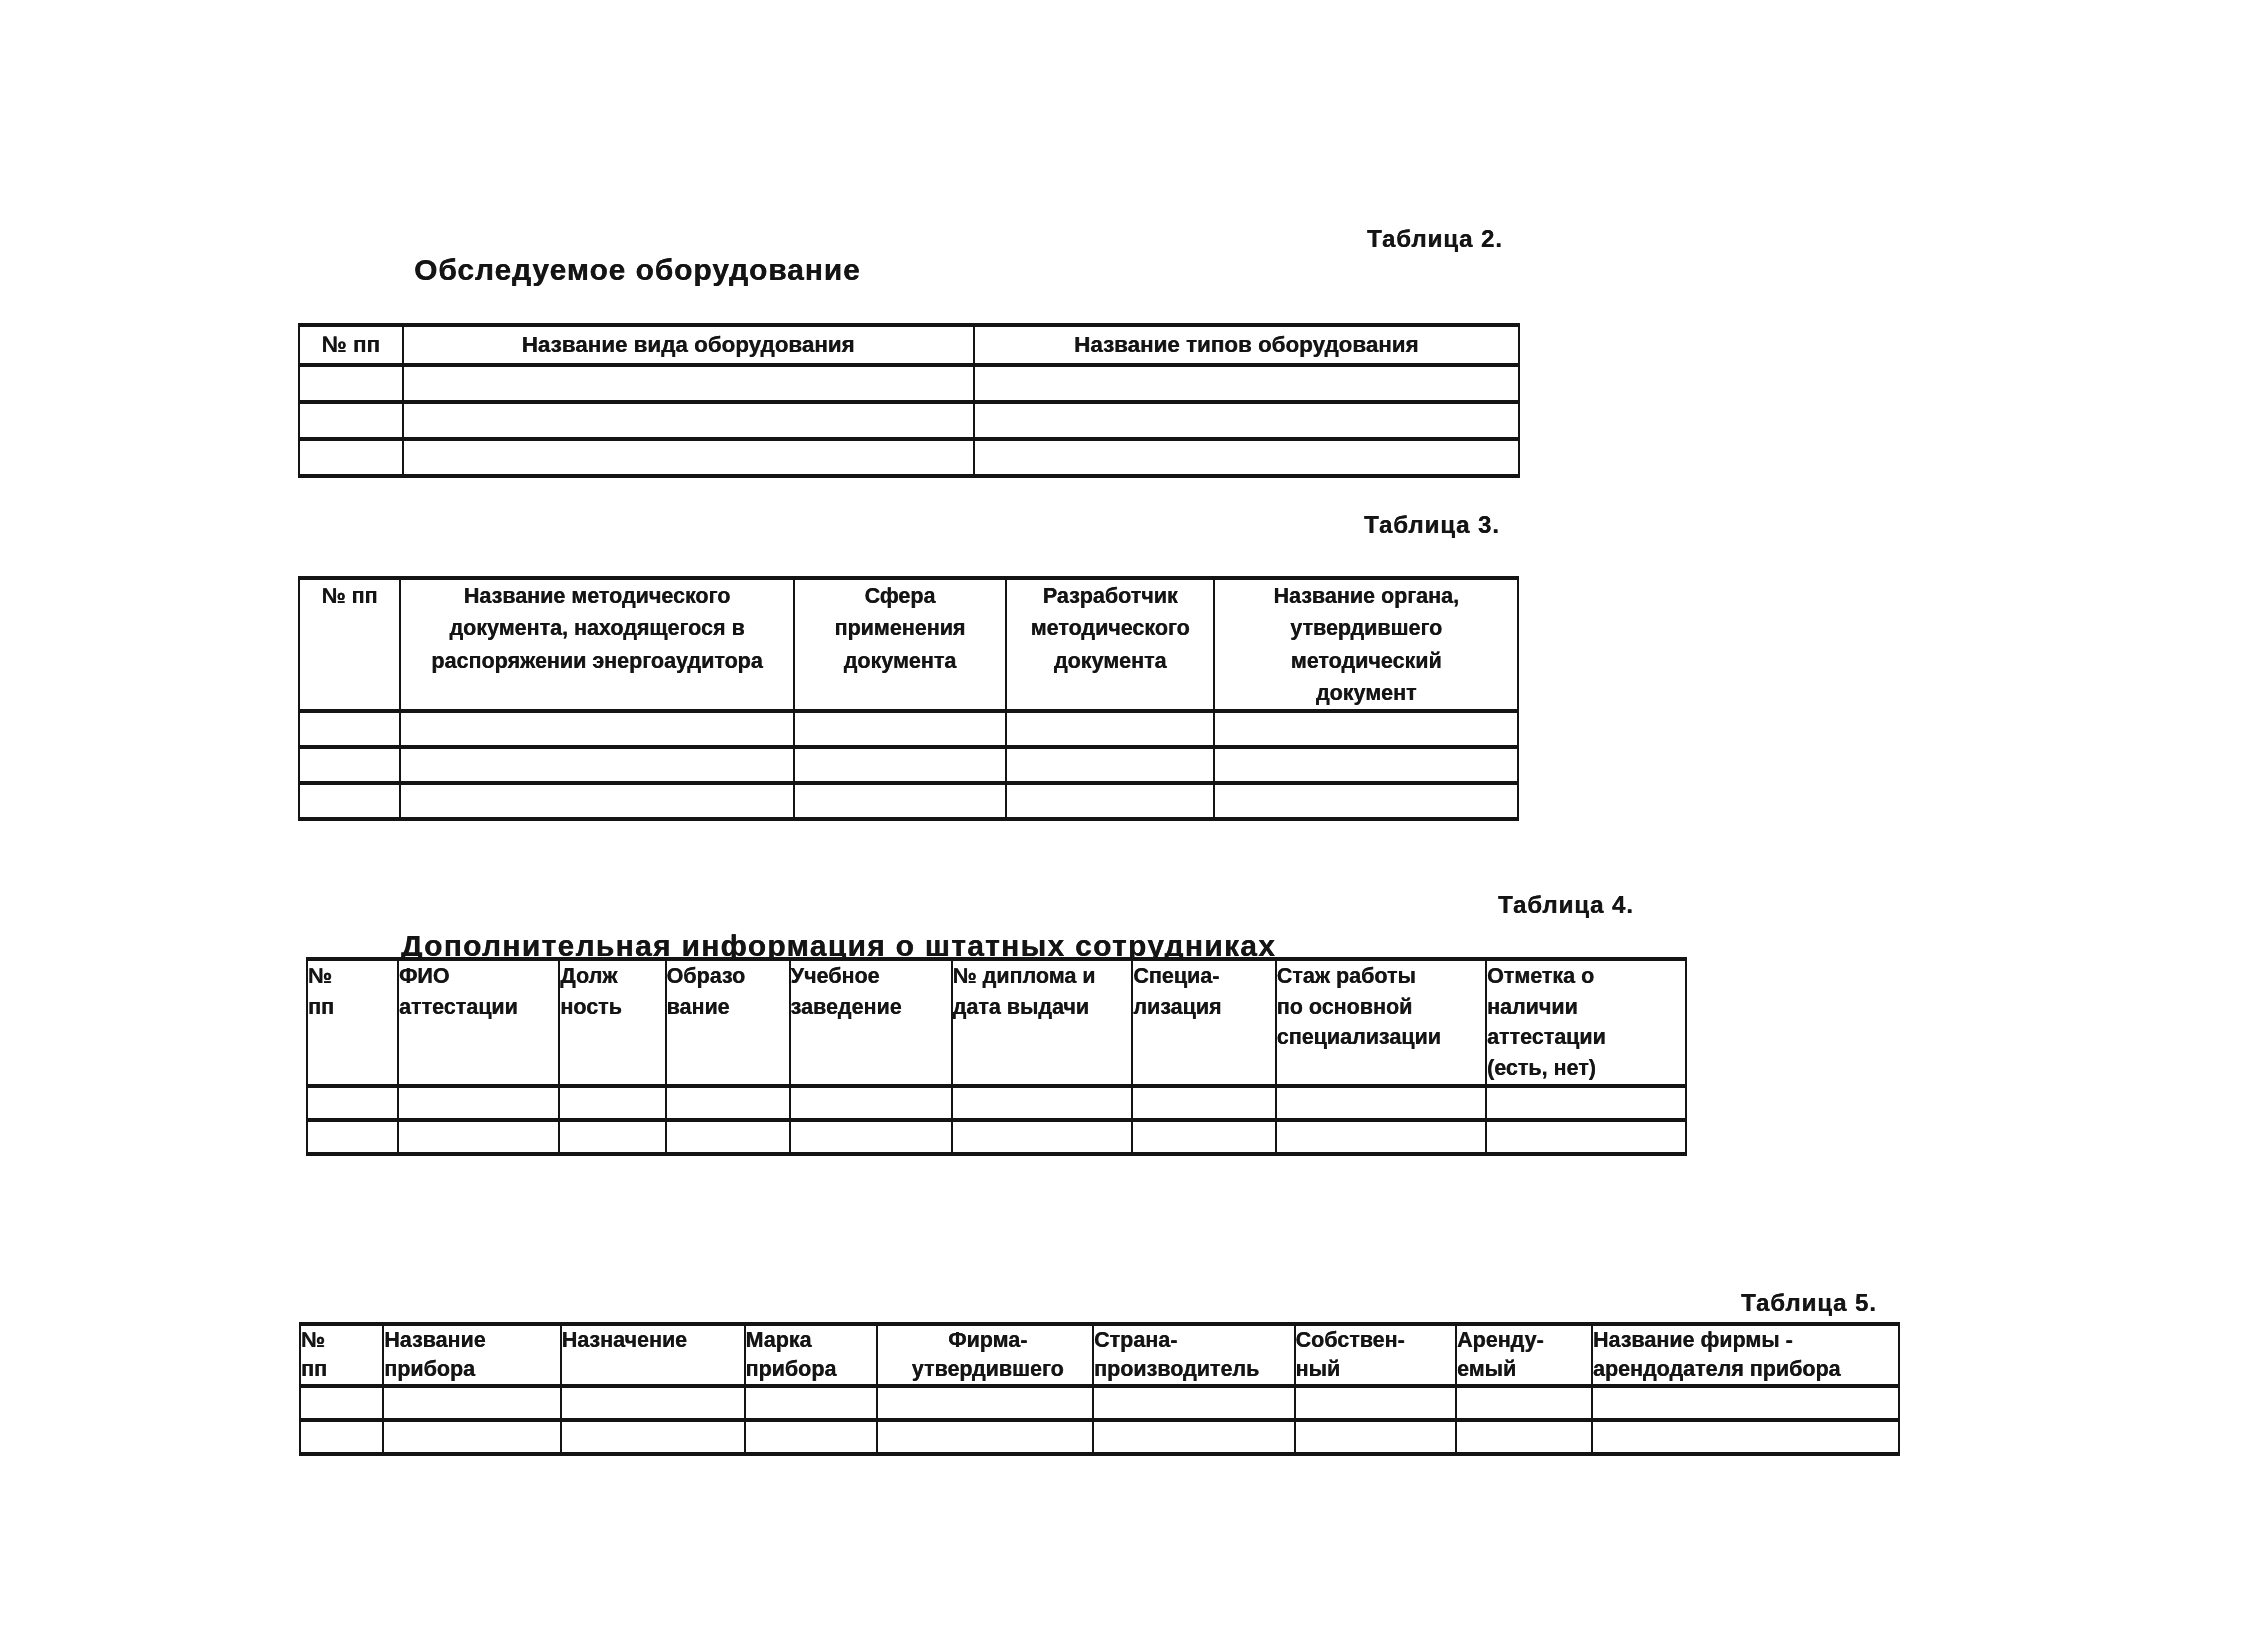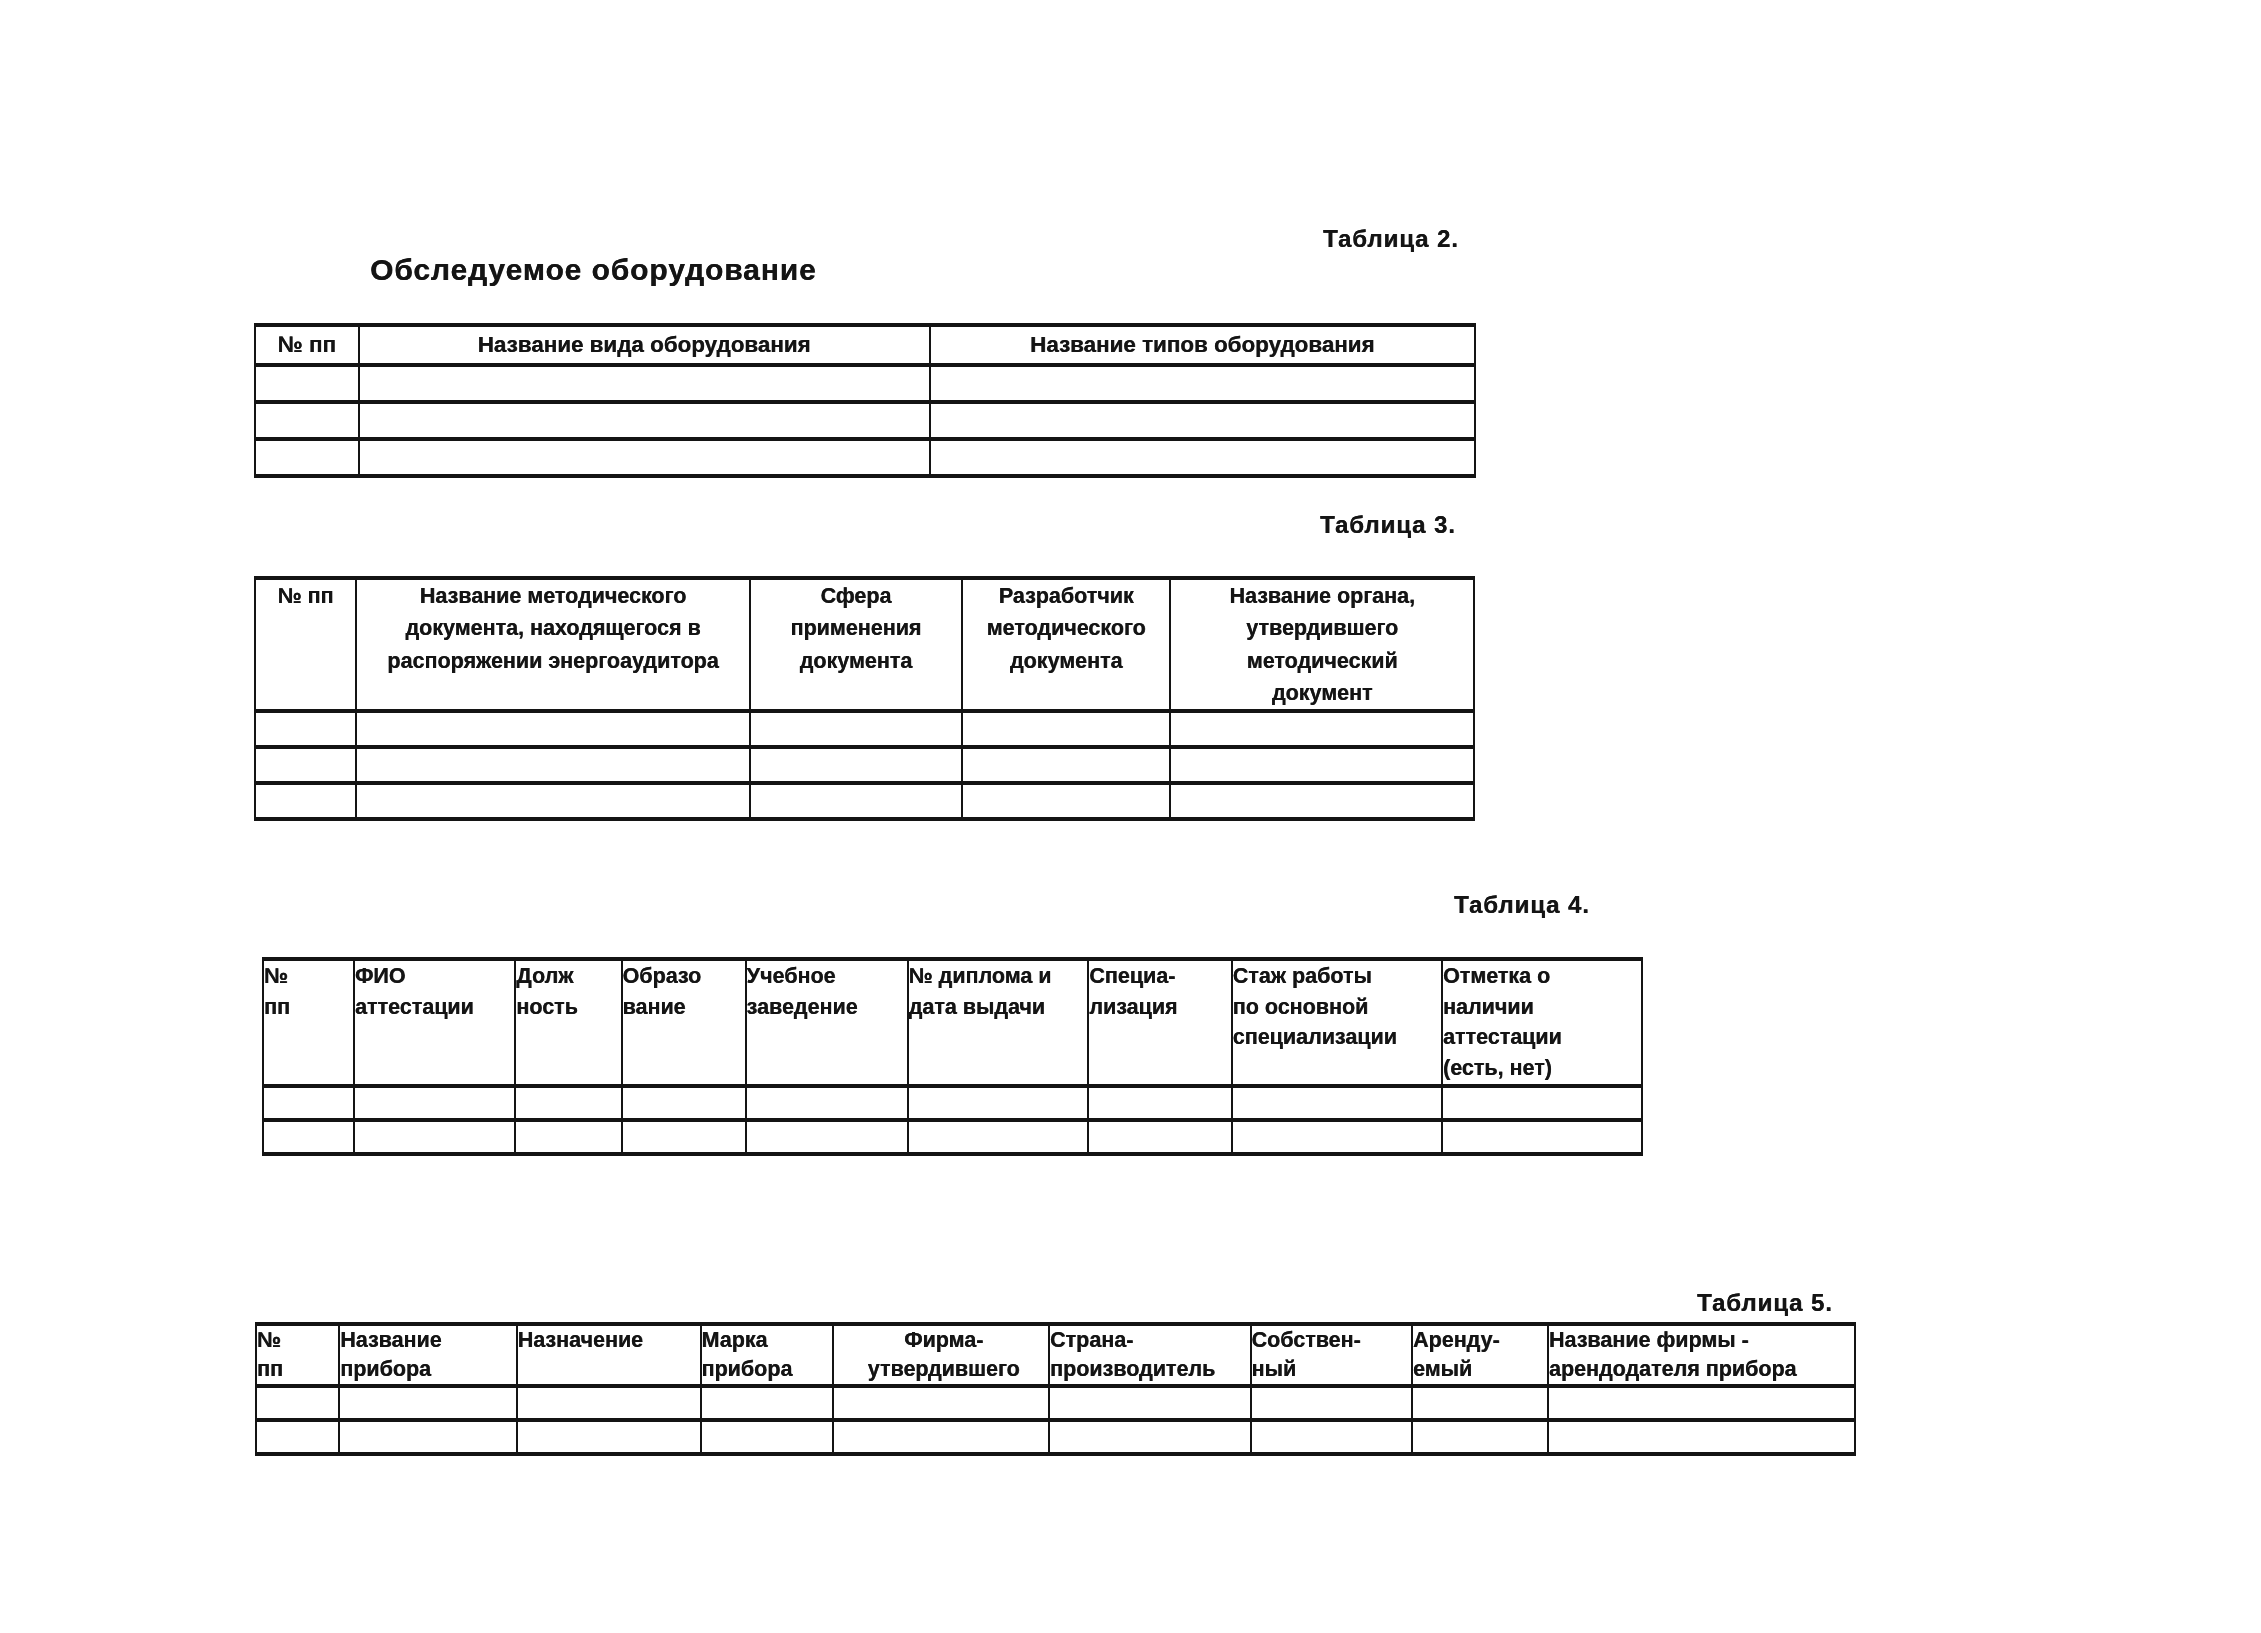--- a/index.html
+++ b/index.html
@@ -8,20 +8,21 @@
   }
   html,body{margin:0;padding:0;background:#fff;}
   .page{
     position:relative;
     width:1904px;
     height:1634px;
     background:var(--paper);
     font-family:"Liberation Sans", sans-serif;
     color:var(--ink);
     overflow:hidden;
+    margin-left:44px;
   }
   .caption{
     position:absolute;
     font-size:24px;
     font-weight:bold;
     letter-spacing:0.9px;
     white-space:nowrap;
     text-shadow:0.4px 0.4px 0 rgba(0,0,0,0.65), 0 0 0.5px rgba(0,0,0,0.5);
   }
   .sec-title{
@@ -168,20 +169,21 @@
           <td></td>
           <td></td>
           <td></td>
           <td></td>
           <td></td>
         </tr>
     </tbody>
   </table>
 
   <div class="caption cap-4">Таблица 4.</div>
+  <div class="sec-title ttl-4">Дополнительная информация о штатных сотрудниках</div>
   <table class="doc-table t4">
     <colgroup>
       <col style="width:6.6%">
         <col style="width:11.7%">
         <col style="width:7.7%">
         <col style="width:9.0%">
         <col style="width:11.75%">
         <col style="width:13.1%">
         <col style="width:10.4%">
         <col style="width:15.25%">

